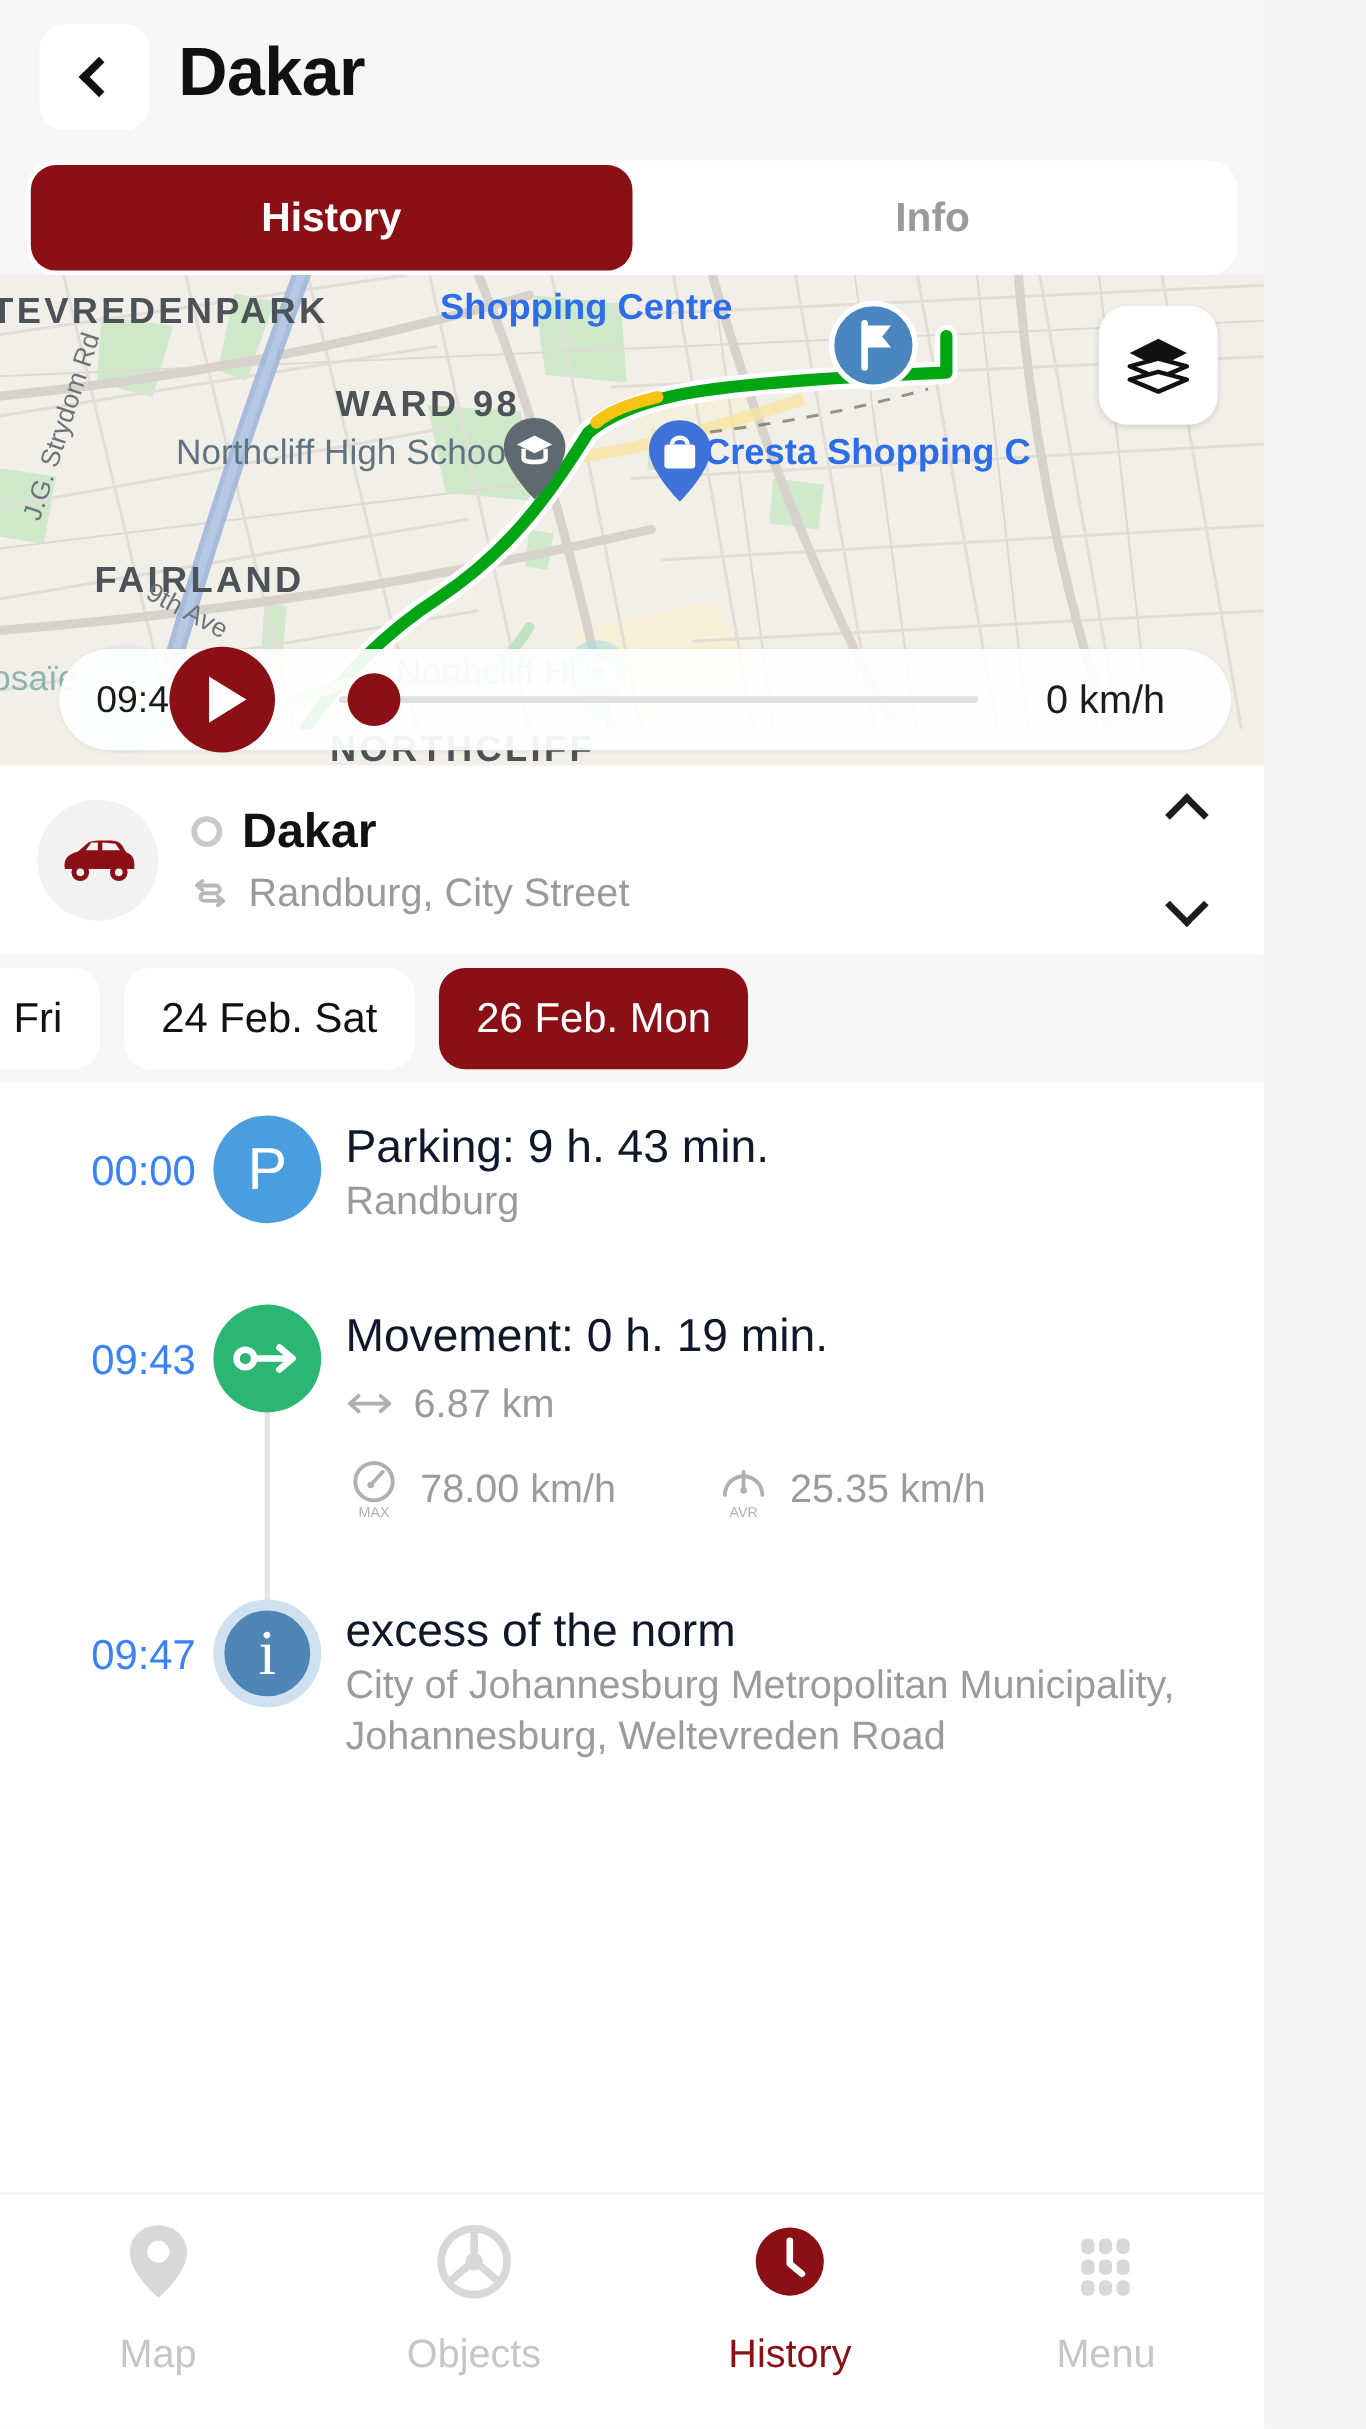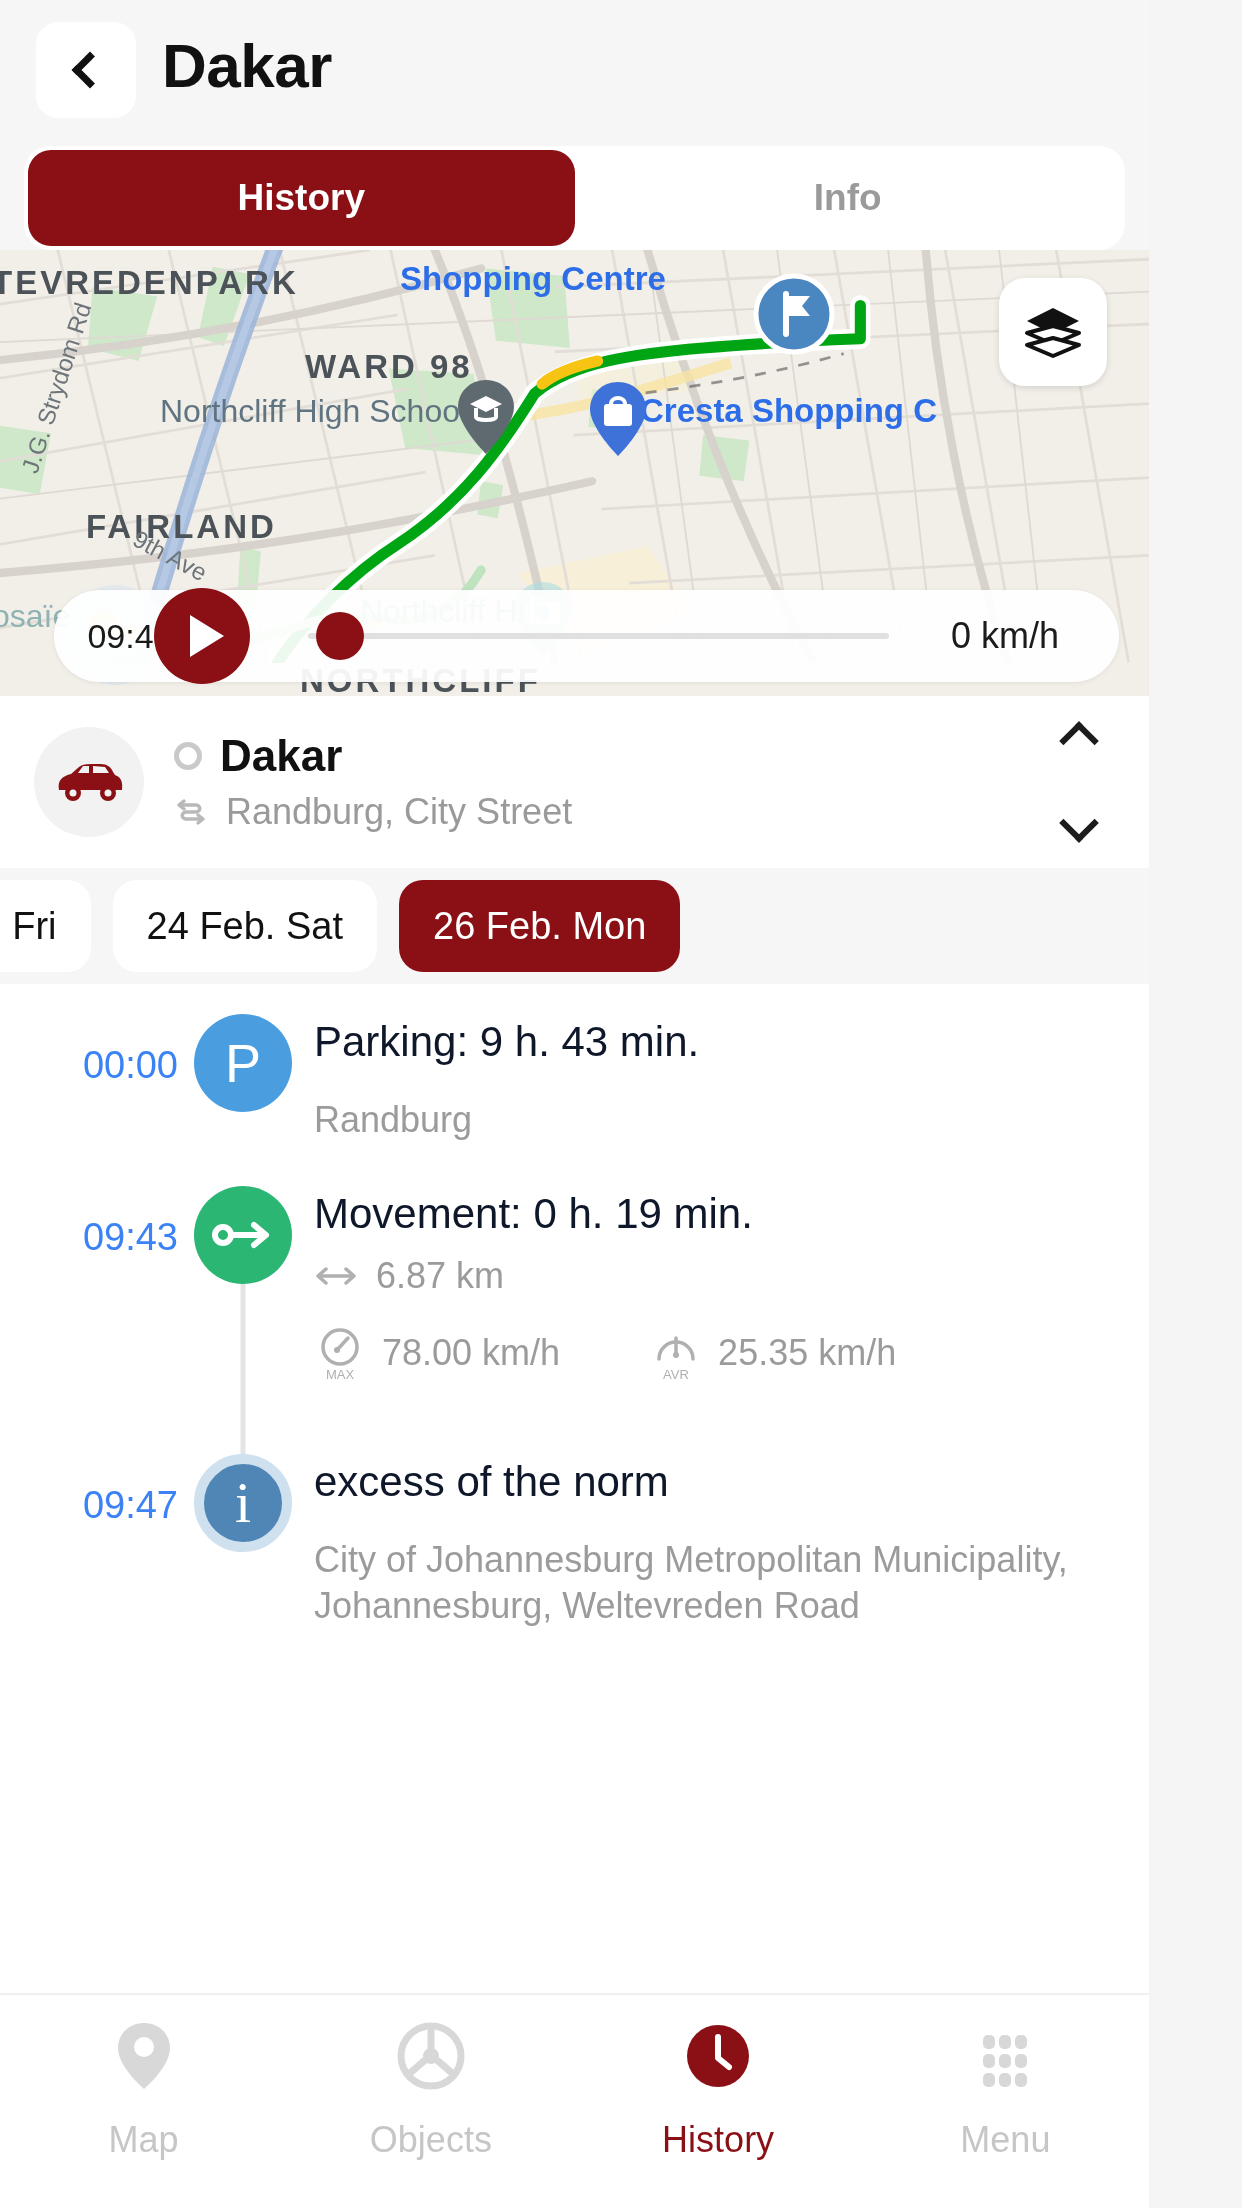--- a/index.html
+++ b/index.html
@@ -327,21 +327,21 @@
     padding-left: 6px;
   }
   .ev-title {
     font-size: 42px;
     color: #0f172a;
     line-height: 1.25;
   }
   .ev-sub {
     font-size: 36px;
     color: #9b9b9b;
-    margin-top: 28px;
+    margin-top: 0;
     line-height: 1.28;
   }
   .ev-metric-row {
     display: flex; align-items: center;
     margin-top: 14px;
     gap: 18px;
   }
   .ev-metric-row .val {
     font-size: 36px; color: #9b9b9b;
   }

